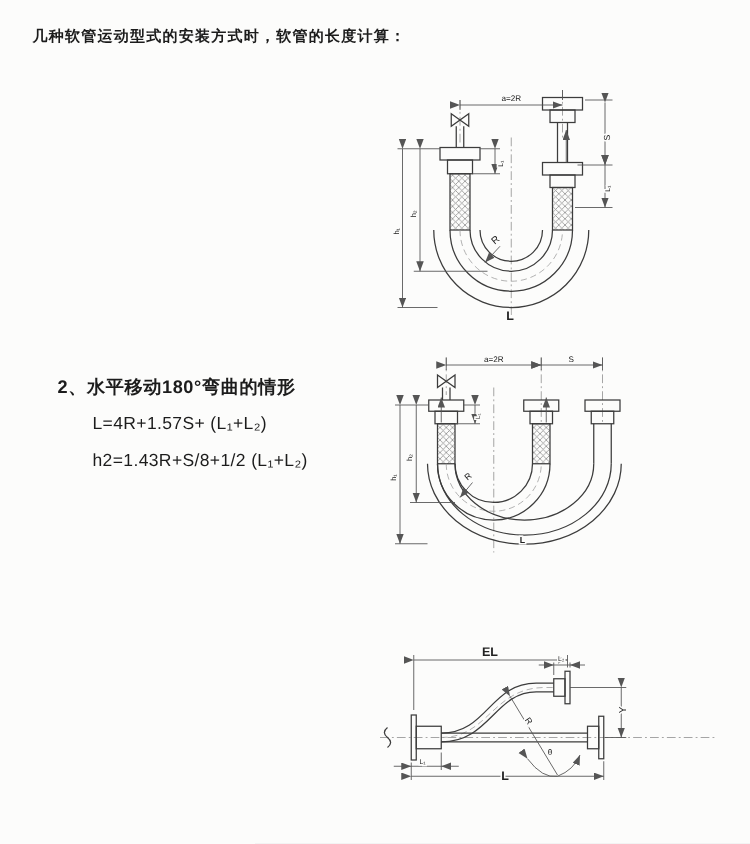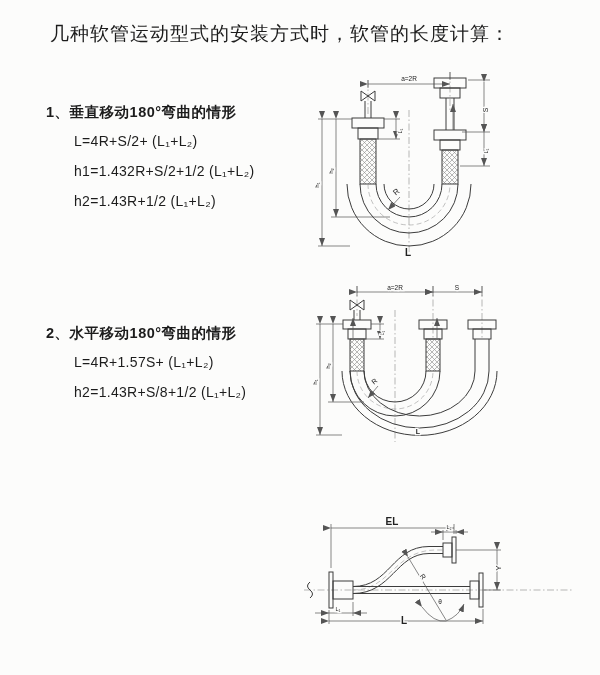--- a/index.html
+++ b/index.html
@@ -3,52 +3,44 @@
 <meta charset="utf-8">
 <style>
   html,body{margin:0;padding:0;background:#e8e8e8;}
   .page{
     position:relative;width:600px;height:675px;margin:0 auto;
     background:#fcfcfb;overflow:hidden;
     font-family:"Liberation Sans","DejaVu Sans",sans-serif;
     color:#1c1c1c;
   }
   .title{
-    position:absolute;left:50px;top:21px;
-    font-size:19px;font-weight:400;letter-spacing:1px;
+    position:absolute;left:26px;top:21px;
+    font-size:12px;font-weight:700;letter-spacing:1px;
   }
   .section{position:absolute;left:46px;}
   .sec-heading{font-size:14.5px;font-weight:700;letter-spacing:.5px;}
   .formulas{margin:4px 0 0 28px;}
   .formula{font-size:14px;font-weight:500;letter-spacing:.3px;line-height:30px;white-space:pre;}
   .diag{position:absolute;}
   svg{display:block;overflow:visible;}
   .draw{stroke:#3c3c3c;stroke-width:1;fill:none;}
   .dim{stroke:#555;stroke-width:.7;fill:none;}
   .cl{stroke:#888;stroke-width:.6;fill:none;stroke-dasharray:7 2.5 1.5 2.5;}
   .cl2{stroke:#999;stroke-width:.6;fill:none;stroke-dasharray:5 3;}
   text{fill:#222;stroke:#fcfcfb;stroke-width:2.5px;paint-order:stroke;font-family:"Liberation Sans","DejaVu Sans",sans-serif;}
 </style>
 </head>
 <body>
 
 <div class="page">
 
   <div class="title">几种软管运动型式的安装方式时，软管的长度计算：</div>
 
-  <div class="section" style="top:103px;">
-    <div class="sec-heading">1、垂直移动180°弯曲的情形</div>
-    <div class="formulas">
-      <div class="formula">L=4R+S/2+ (L₁+L₂)</div>
-      <div class="formula">h1=1.432R+S/2+1/2 (L₁+L₂)</div>
-      <div class="formula">h2=1.43R+1/2 (L₁+L₂)</div>
-    </div>
-  </div>
-
-  <div class="section" style="top:300px;margin-top:24px;">
+
+  <div class="section" style="top:300px;">
     <div class="sec-heading">2、水平移动180°弯曲的情形</div>
     <div class="formulas">
       <div class="formula">L=4R+1.57S+ (L₁+L₂)</div>
       <div class="formula">h2=1.43R+S/8+1/2 (L₁+L₂)</div>
     </div>
   </div>
 
 
   <div class="diag" style="left:312px;top:70px;">
     <svg width="280" height="192" viewBox="0 0 280 192">

